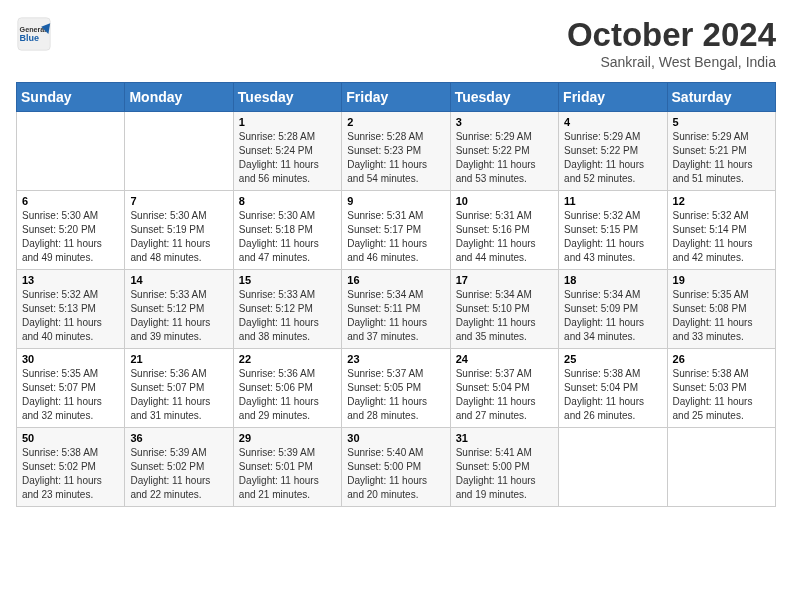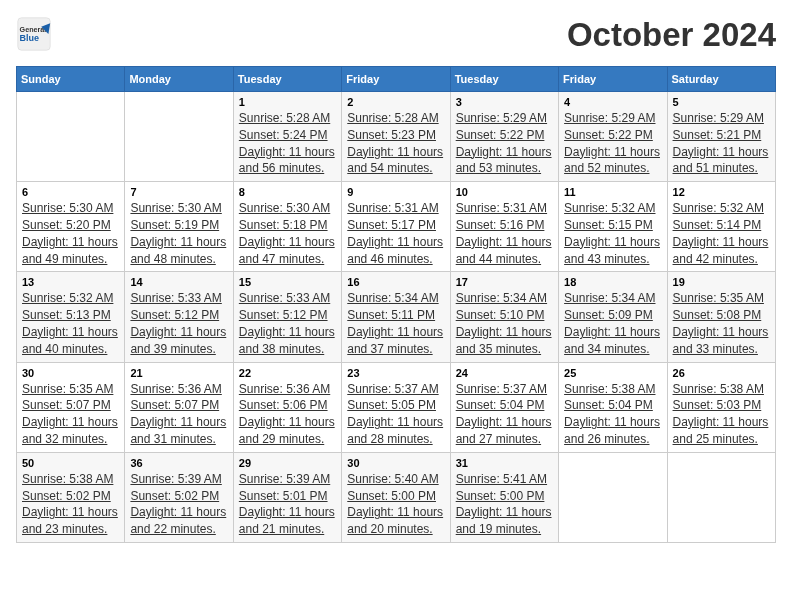--- a/index.html
+++ b/index.html
@@ -43,64 +43,64 @@
     table {
       width: 100%;
       border-collapse: collapse;
       font-size: 9.5px;
     }
     thead tr th {
       background: #3579c0;
       color: #fff;
       padding: 6px 4px;
       text-align: left;
-      font-size: 11px;
+      font-size: 14px;
       font-weight: bold;
       border: 1px solid #2a65a8;
     }
     tbody tr td {
       border: 1px solid #ccc;
       padding: 4px 5px;
       vertical-align: top;
       min-width: 100px;
       background: #fff;
     }
     tbody tr:nth-child(odd) td {
       background: #f7f7f7;
     }
     .day-number {
       font-weight: bold;
       font-size: 11px;
       display: block;
       margin-bottom: 2px;
     }
     .day-info {
-      font-size: 12px;
+      font-size: 10px;
       color: #333;
       line-height: 1.4;
-      text-decoration: underline;
     }
     td.empty {
       background: #fff !important;
     }
   </style>
 </head>
 <body>
 
 <div class="header">
   <div class="logo">
     <svg class="logo-icon" viewBox="0 0 40 40" xmlns="http://www.w3.org/2000/svg">
       <rect x="2" y="2" width="36" height="36" rx="4" fill="#f0f0f0" stroke="#ccc" stroke-width="0.5"></rect>
       <text x="4" y="18" font-family="Arial" font-size="8" font-weight="bold" fill="#333">General</text>
       <text x="4" y="28" font-family="Arial" font-size="10" font-weight="bold" fill="#1a5fa8">Blue</text>
       <polygon points="28,12 38,8 36,20" fill="#1a5fa8"></polygon>
     </svg>
   </div>
   <div class="title-block">
     <div class="month-title">October 2024</div>
+    <div class="subtitle">Sankrail, West Bengal, India</div>
   </div>
 </div>
 
 <table>
   <thead>
     <tr id="header-row">
         <th>Sunday</th>
         <th>Monday</th>
         <th>Tuesday</th>
         <th>Friday</th>

